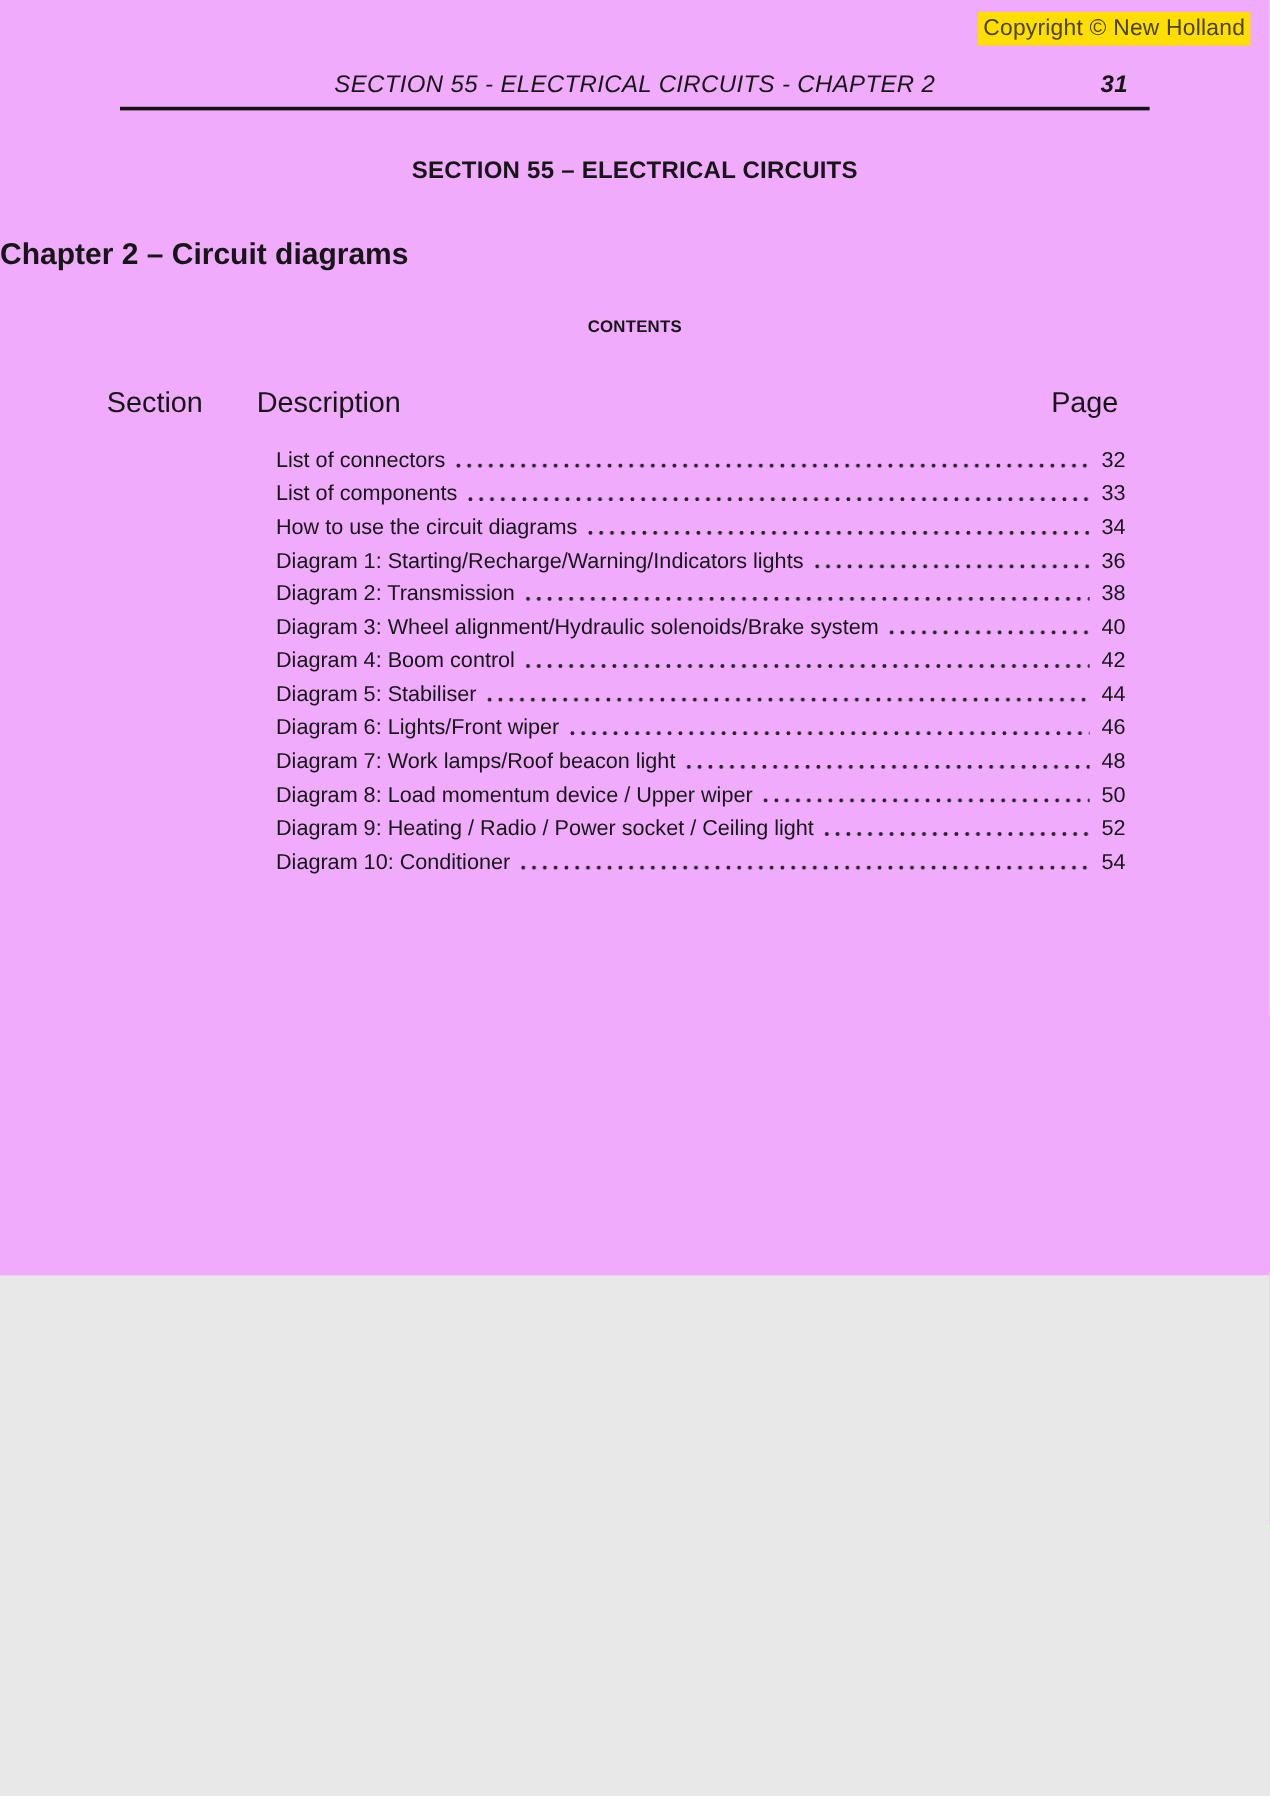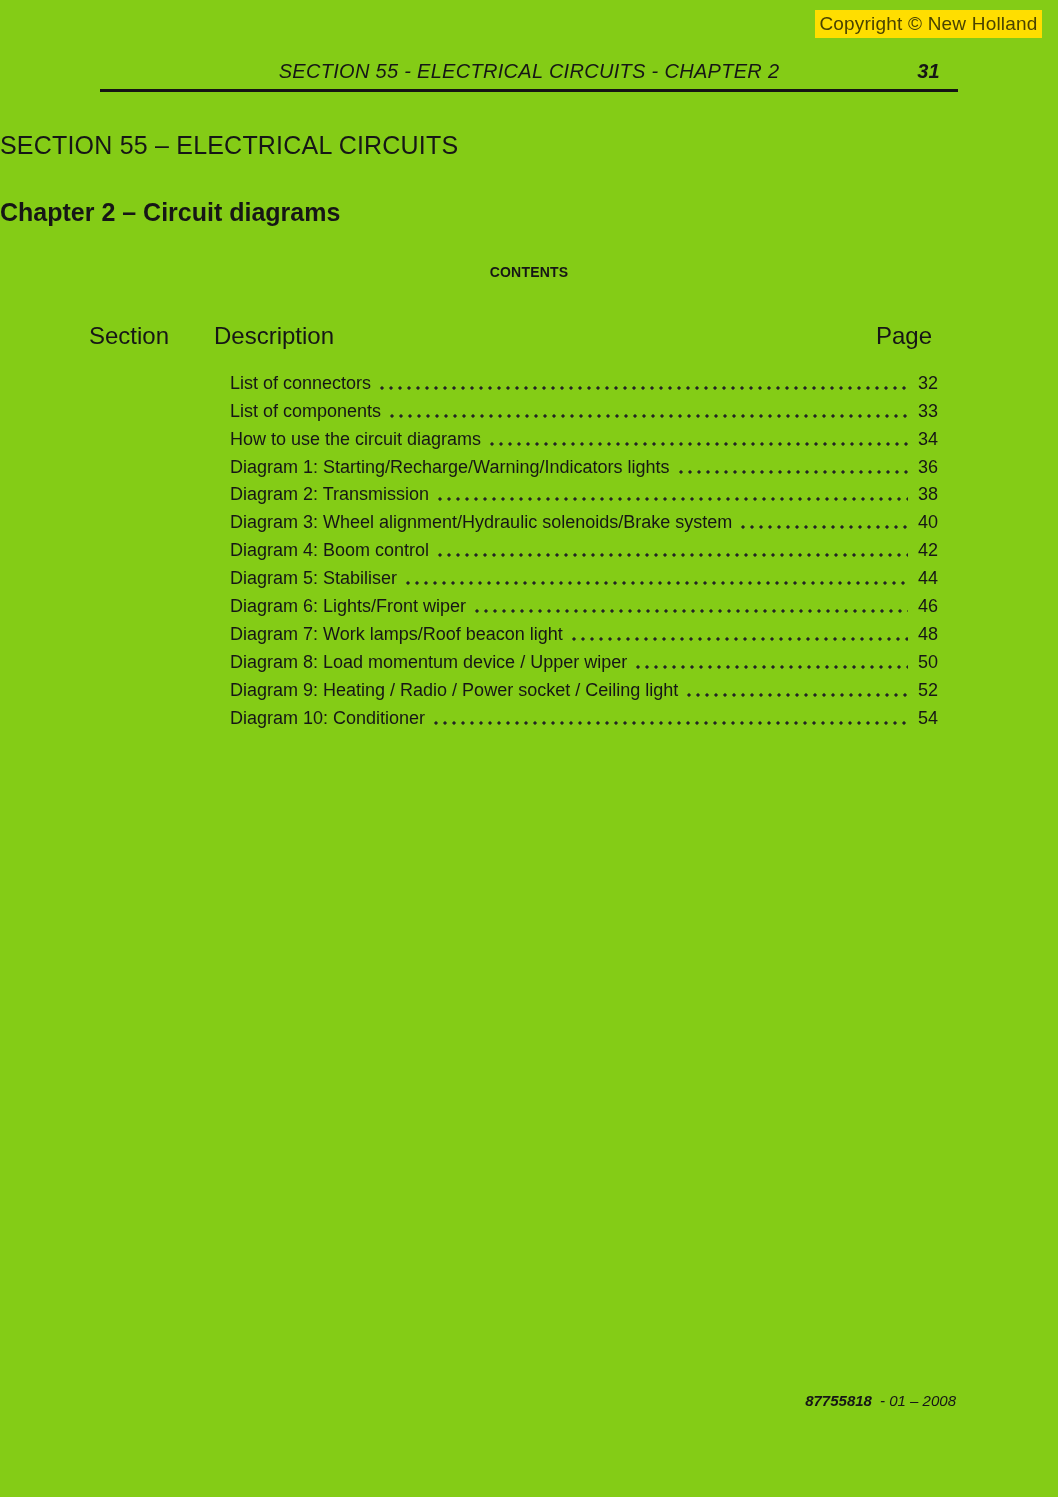--- a/index.html
+++ b/index.html
@@ -1,21 +1,21 @@
 <!DOCTYPE html>
 <html><head>
 <meta charset="utf-8">
 <style>
   html, body { margin: 0; padding: 0; background: #e8e8e8; }
   .page {
     position: relative;
     width: 1058px;
-    height: 1497px;
+    height: 1063px;
     margin: 0 auto;
-    background: #84cc16;
+    background: #f0abfc;
     font-family: "Liberation Sans", sans-serif;
     color: #161616;
     overflow: hidden;
   }
 
   .copyright-badge {
     position: absolute;
     top: 10px;
     left: 815px;
     width: 227px;
@@ -58,22 +58,23 @@
     width: 858px;
     height: 3px;
     background: #141414;
   }
 
   .section-title {
     position: absolute;
     top: 131px;
     left: 0;
     width: 100%;
-    font-size: 25px;
-    font-weight: normal;
+    text-align: center;
+    font-size: 20px;
+    font-weight: bold;
     letter-spacing: 0.2px;
   }
 
   .chapter-title {
     position: absolute;
     top: 198px;
     left: 0;
     width: 100%;
     text-align: left;
     font-size: 25px;

